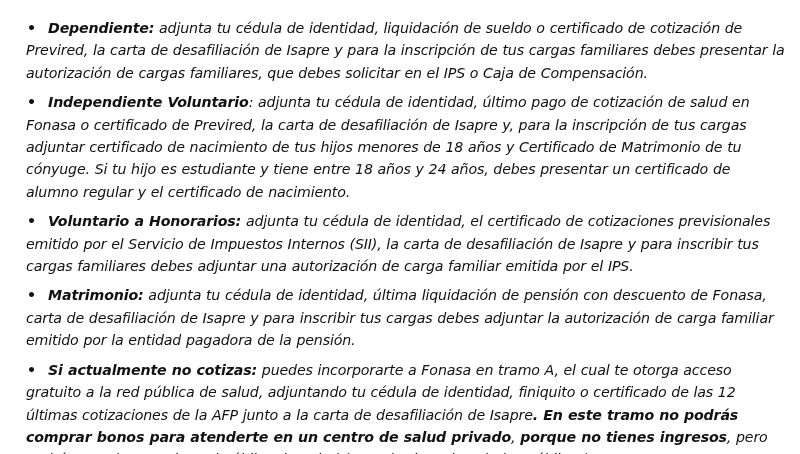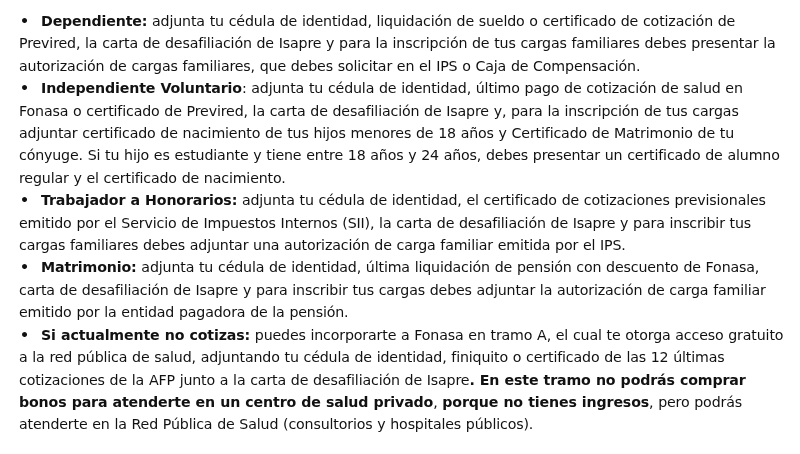--- a/index.html
+++ b/index.html
@@ -18,23 +18,24 @@
       position: absolute;
       left: 19px;
       top: 10px;
       width: 775px;
       font-size: 14.2px;
       line-height: 22.4px;
       letter-spacing: -0.15px;
       word-spacing: 0.4px;
     }
     .item {
-      margin: 0;
+      margin: 7px;
       padding: 0;
       white-space: normal;
+      font-style: italic;
     }
     .bullet {
       display: inline-block;
       width: 21px;
       font-weight: bold;
       padding-left: 1px;
     }
     .label {
       font-weight: bold;
     }
@@ -44,19 +45,19 @@
   </style>
 </head>
 <body>
 
 <div class="doc">
 
   <p class="item"><span class="bullet">•</span><span class="label">Dependiente:</span><span> adjunta tu cédula de identidad, liquidación de sueldo o certificado de cotización de Previred, la carta de desafiliación de Isapre y para la inscripción de tus cargas familiares debes presentar la autorización de cargas familiares, que debes solicitar en el IPS o Caja de Compensación.</span></p>
 
   <p class="item"><span class="bullet">•</span><span class="label">Independiente Voluntario</span><span>:</span><span> adjunta tu cédula de identidad, último pago de cotización de salud en Fonasa o certificado de Previred, la carta de desafiliación de Isapre y, para la inscripción de tus cargas adjuntar certificado de nacimiento de tus hijos menores de 18 años y Certificado de Matrimonio de tu cónyuge. Si tu hijo es estudiante y tiene entre 18 años y 24 años, debes presentar un certificado de alumno regular y el certificado de nacimiento.</span></p>
 
-  <p class="item"><span class="bullet">•</span><span class="label">Trabajador a Honorarios:</span><span> adjunta tu cédula de identidad, el certificado de cotizaciones previsionales emitido por el Servicio de Impuestos Internos (SII), la carta de desafiliación de Isapre y para inscribir tus cargas familiares debes adjuntar una autorización de carga familiar emitida por el IPS.</span></p>
+  <p class="item"><span class="bullet">•</span><span class="label">Voluntario a Honorarios:</span><span> adjunta tu cédula de identidad, el certificado de cotizaciones previsionales emitido por el Servicio de Impuestos Internos (SII), la carta de desafiliación de Isapre y para inscribir tus cargas familiares debes adjuntar una autorización de carga familiar emitida por el IPS.</span></p>
 
   <p class="item"><span class="bullet">•</span><span class="label">Matrimonio:</span><span> adjunta tu cédula de identidad, última liquidación de pensión con descuento de Fonasa, carta de desafiliación de Isapre y para inscribir tus cargas debes adjuntar la autorización de carga familiar emitido por la entidad pagadora de la pensión.</span></p>
 
   <p class="item"><span class="bullet">•</span><span class="label">Si actualmente no cotizas:</span><span> puedes incorporarte a Fonasa en tramo A, el cual te otorga acceso gratuito a la red pública de salud, adjuntando tu cédula de identidad, finiquito o certificado de las 12 últimas cotizaciones de la AFP junto a la carta de desafiliación de Isapre</span><span class="b">. En este tramo no podrás comprar bonos para atenderte en un centro de salud privado</span><span>, </span><span class="b">porque no tienes ingresos</span><span>, pero podrás atenderte en la Red Pública de Salud (consultorios y hospitales públicos).</span></p>
 
 </div>
 
 </body></html>

